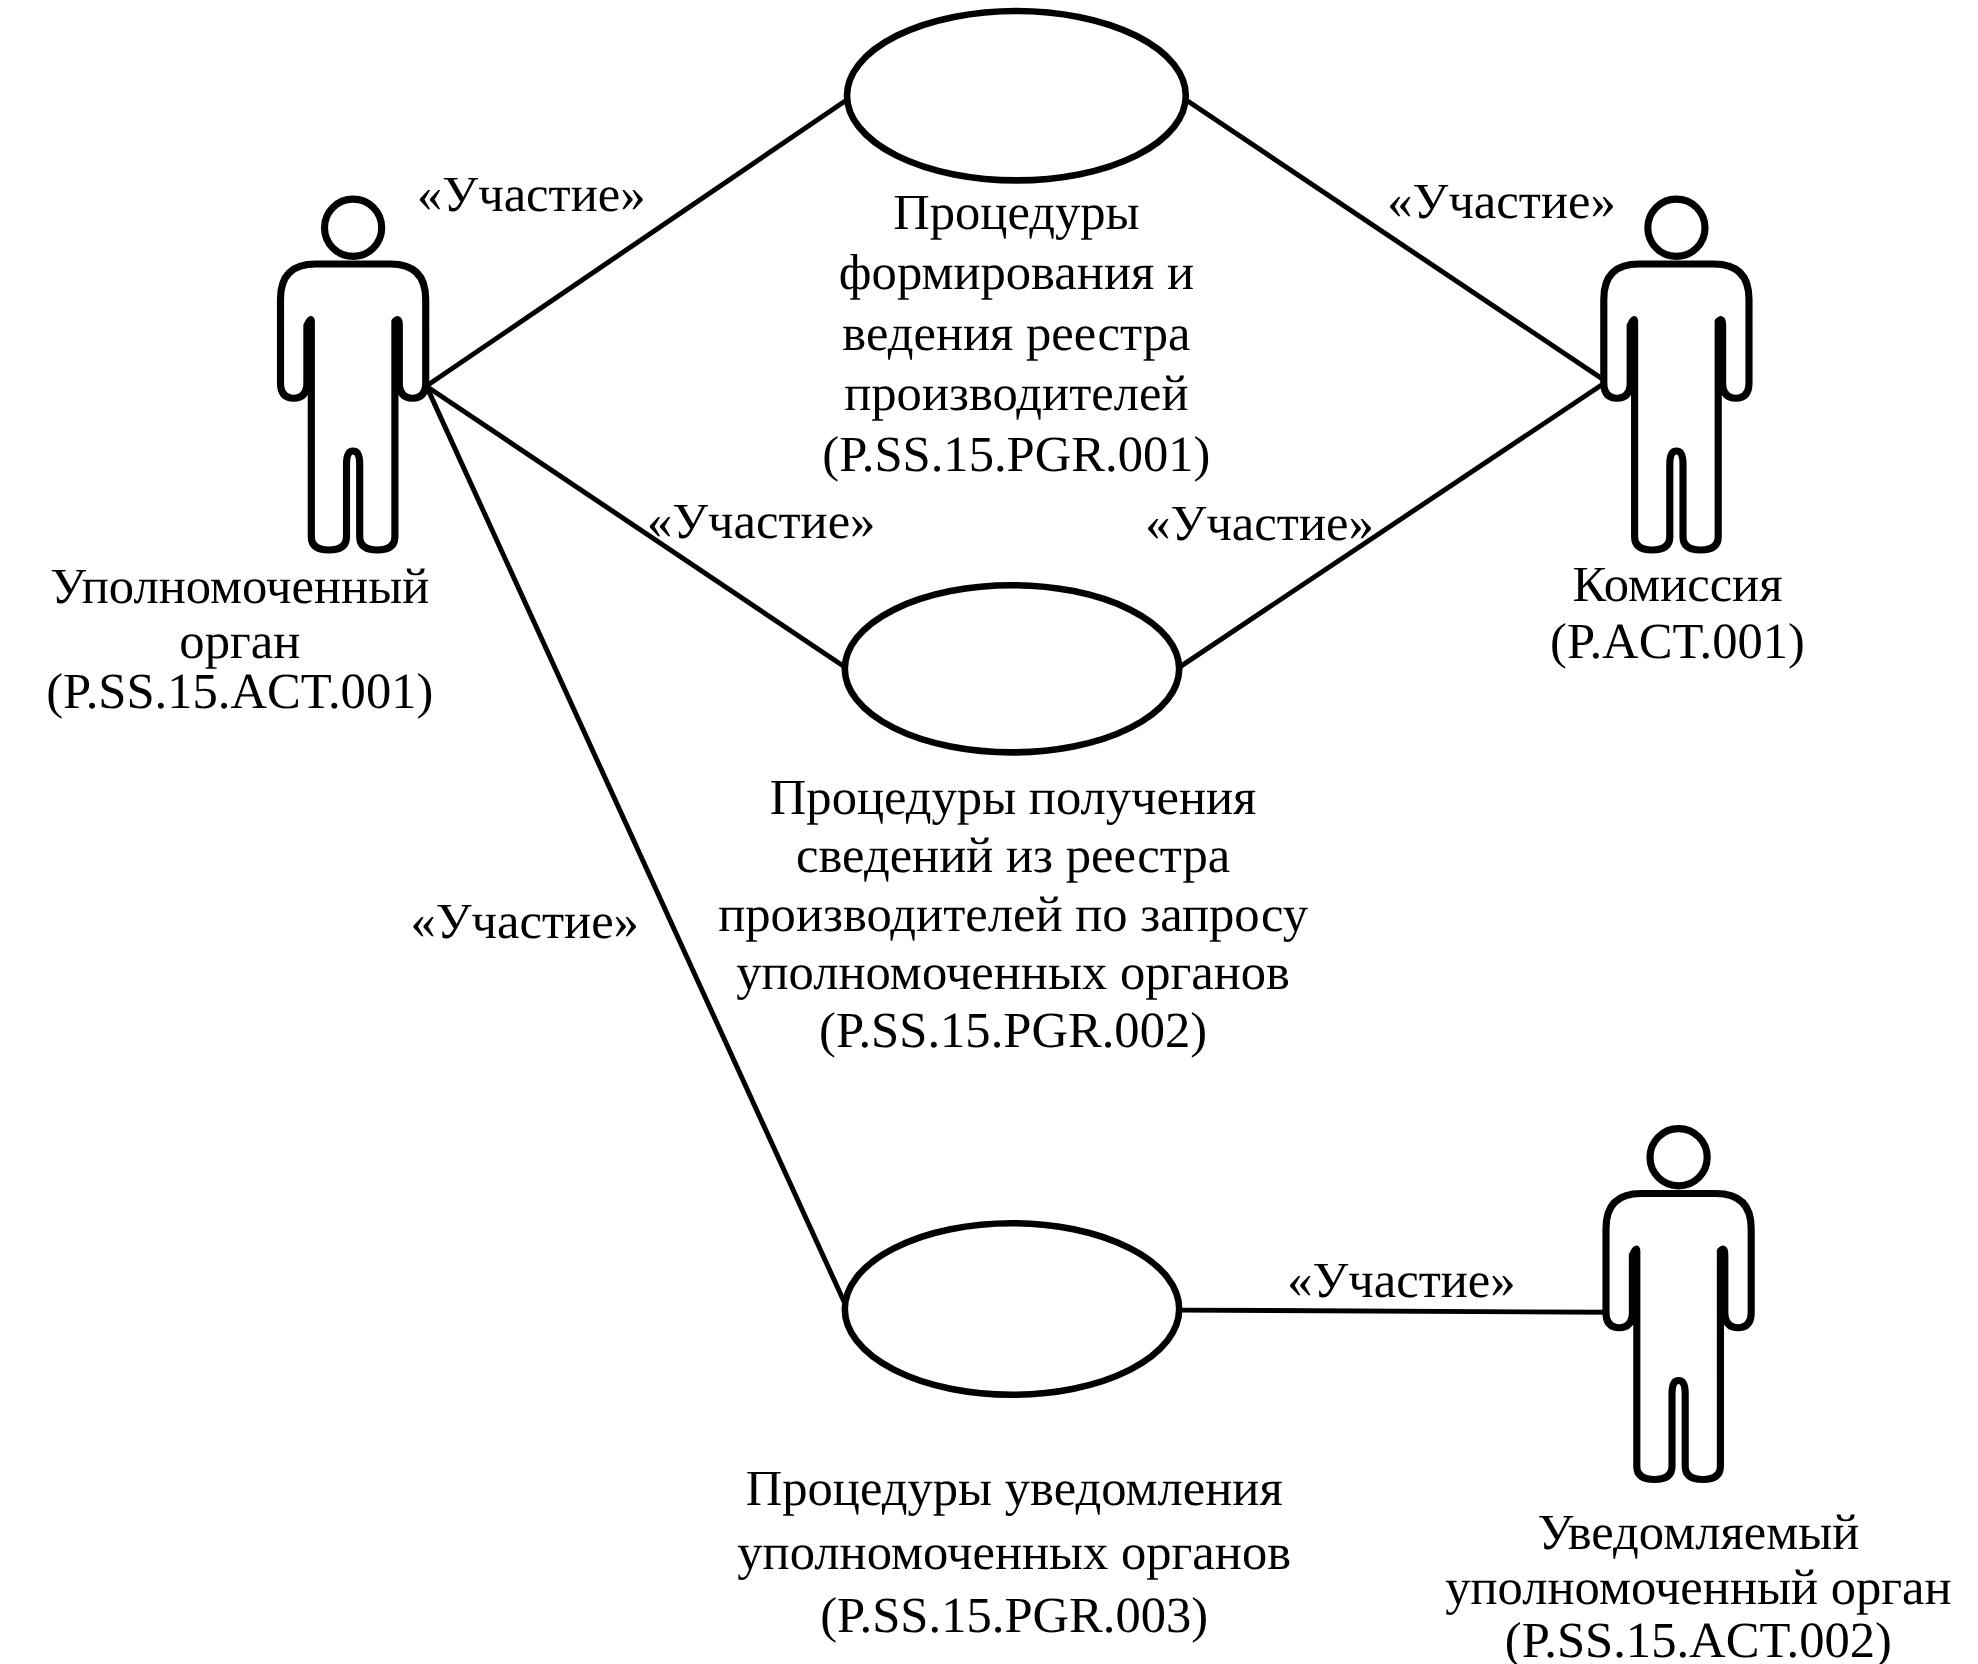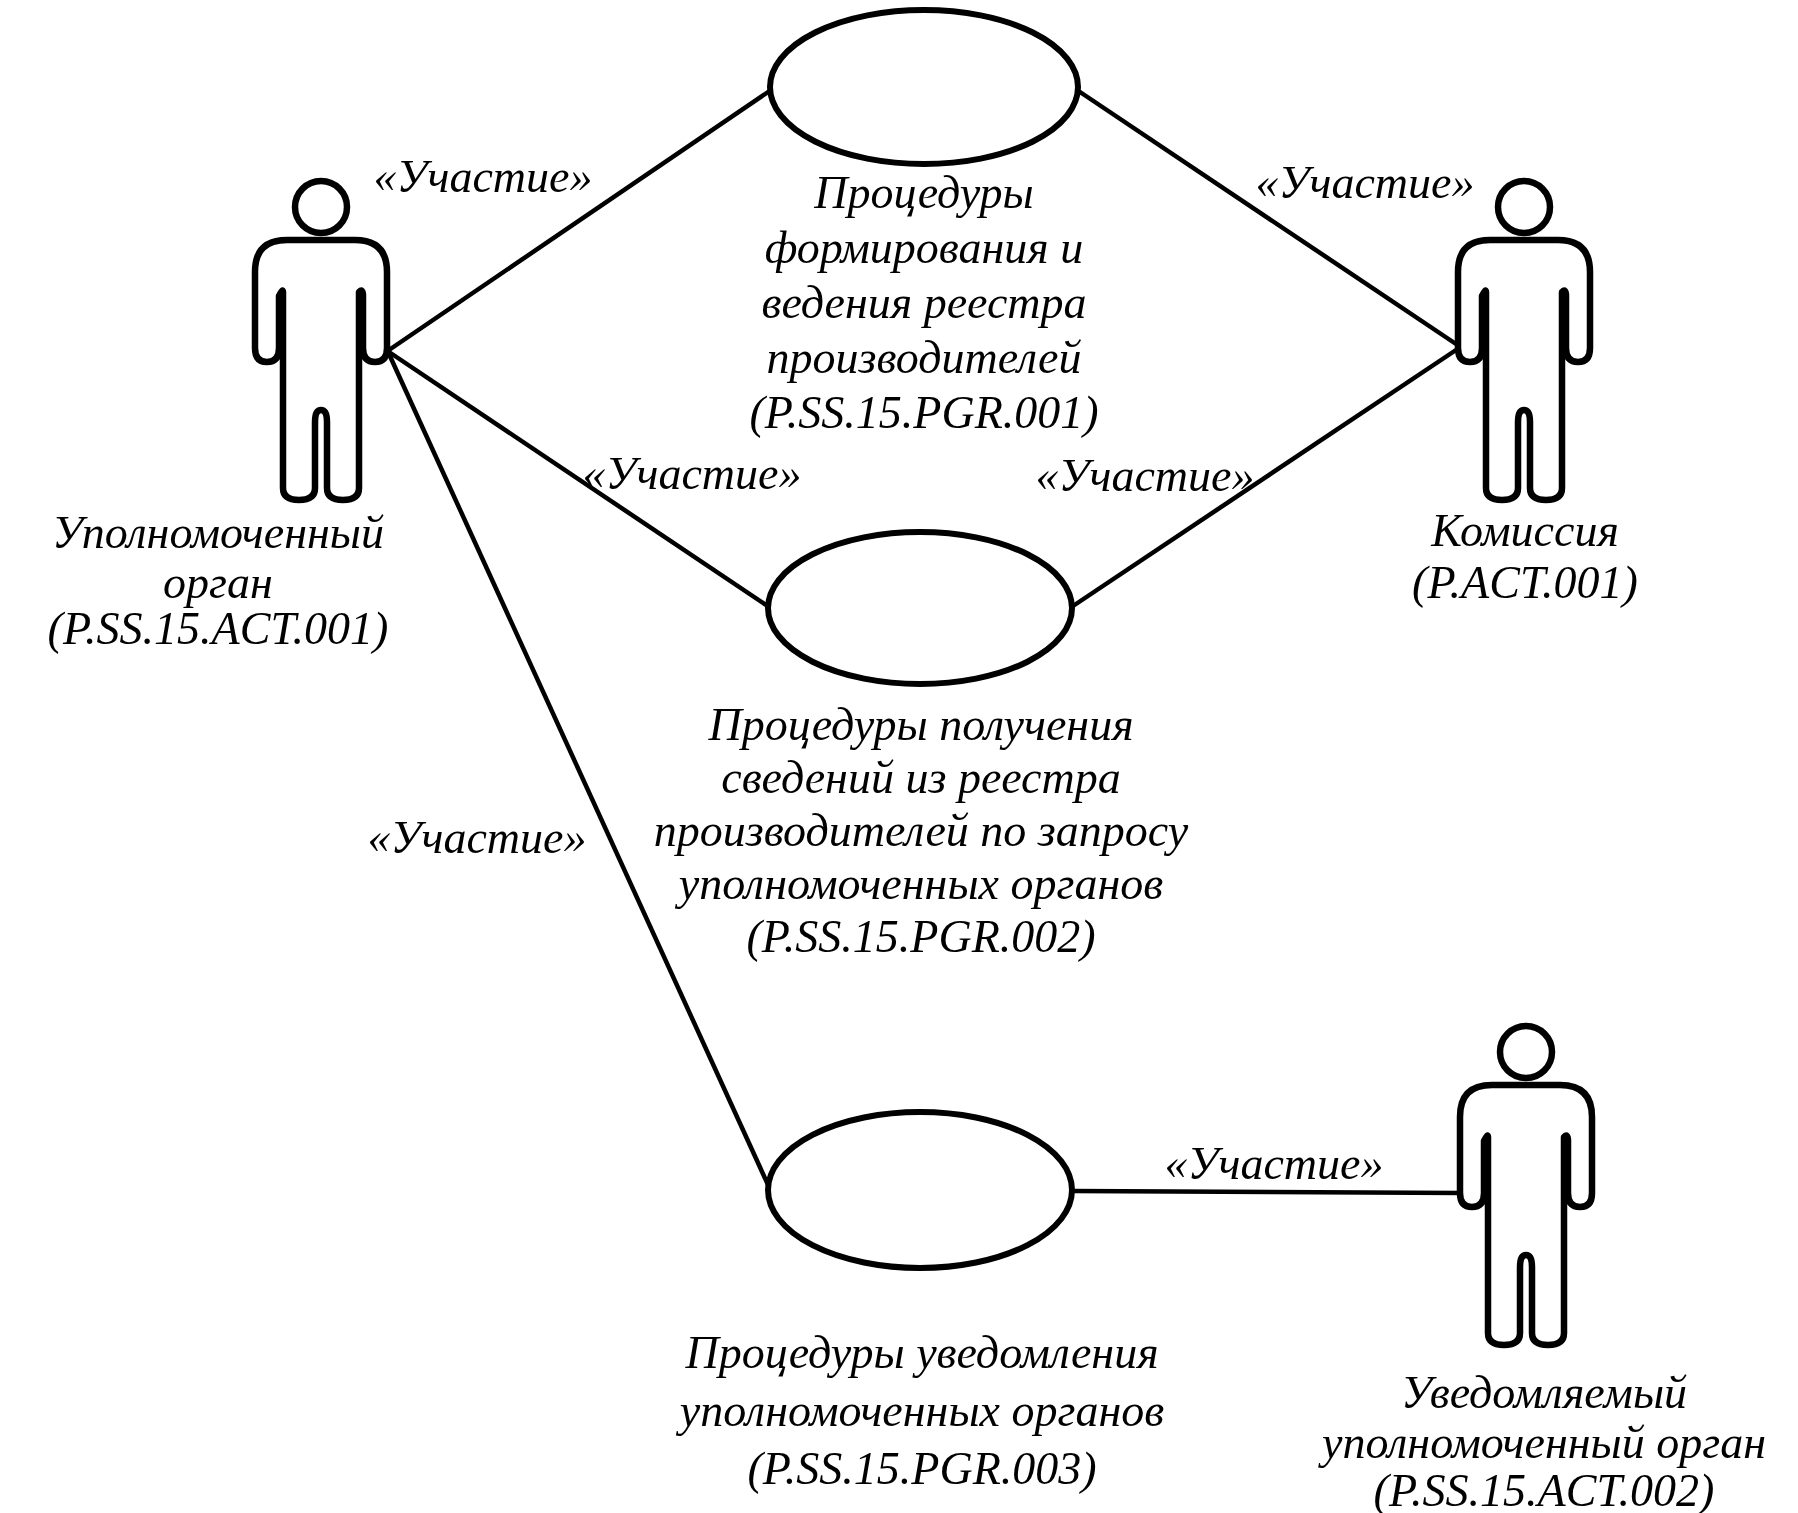--- a/index.html
+++ b/index.html
@@ -6,21 +6,20 @@
     margin: 0;
     padding: 0;
     background: #ffffff;
   }
   .canvas {
     position: relative;
     width: 1798px;
     height: 1513px;
     background: #ffffff;
     font-family: "Liberation Serif", "DejaVu Serif", serif;
-    font-style: italic;
   }
   svg { display: block; }
   .uc-ellipse {
     fill: #ffffff;
     stroke: #000000;
     stroke-width: 6;
   }
   .edge {
     stroke: #000000;
     stroke-width: 4.5;

